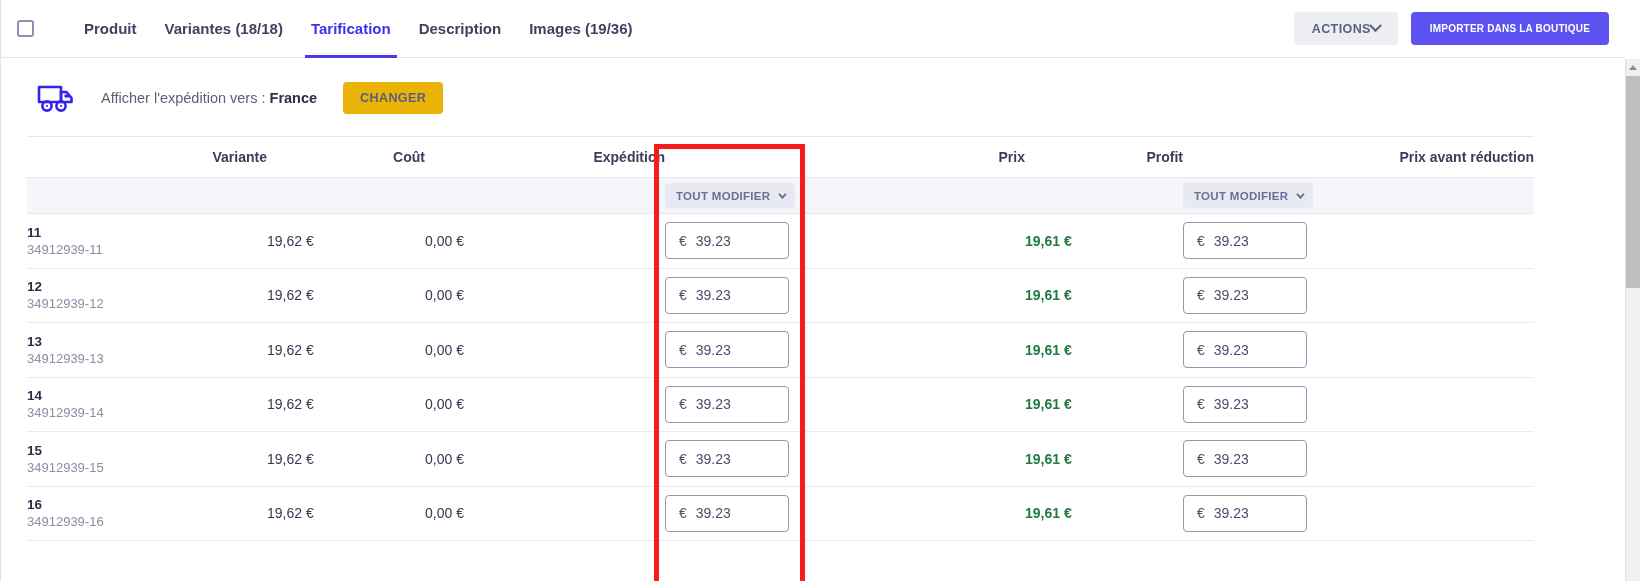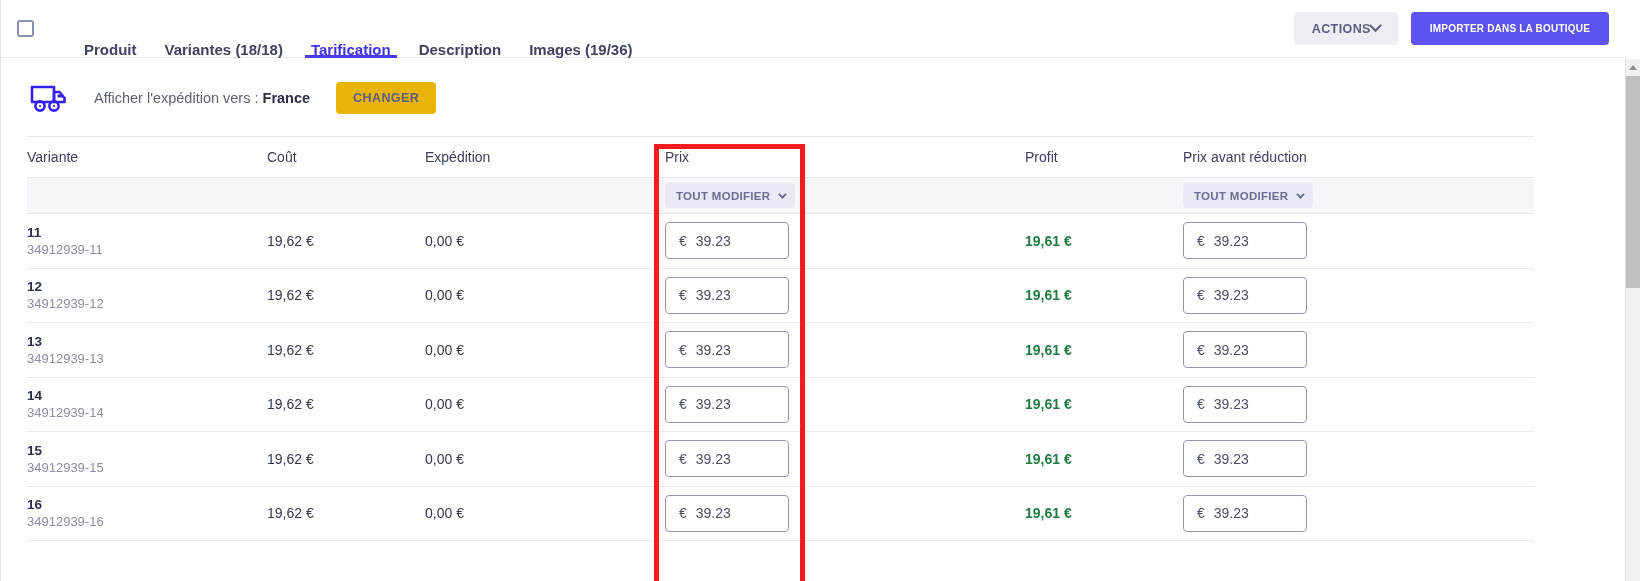--- a/index.html
+++ b/index.html
@@ -55,21 +55,21 @@
     align-items: center;
     height: 58px;
     margin-left: 36px;
     gap: 0px;
   }
 
   .tab {
     position: relative;
     height: 58px;
     display: flex;
-    align-items: flex-end;
+    align-items: center;
     padding: 0 14px;
     font-size: 15px;
     font-weight: bold;
     color: #3f4260;
     cursor: pointer;
     white-space: nowrap;
   }
   .tab.active { color: #3d30ef; }
   .tab.active::after {
     content: "";
@@ -124,21 +124,21 @@
     display: inline-block;
     width: 9px; height: 9px;
     border-right: 2px solid currentColor;
     border-bottom: 2px solid currentColor;
     transform: rotate(45deg) translate(-2px,-2px);
   }
 
   
   .ship-banner {
     position: absolute;
-    left: 2px; top: 59px;
+    left: 9px; top: 59px;
     width: 1624px;
     height: 77px;
     display: flex;
     align-items: center;
     padding-left: 27px;
     background: #ffffff;
   }
   .truck-icon { flex: 0 0 auto; width: 42px; height: 32px; }
   .ship-text {
     margin-left: 23px;
@@ -169,23 +169,23 @@
     left: 1px; top: 136px;
     width: 1624px;
     height: 445px;
     background: #ffffff;
   }
 
   .tbl { width: 1507px; margin-left: 26px; border-collapse: collapse; table-layout: fixed; }
 
   .hdr-row { height: 41px; }
   .hdr-row th {
-    text-align: left;
+    text-align: right;
     font-size: 14px;
-    font-weight: normal;
+    font-weight: bold;
     color: #3a3e5c;
     vertical-align: middle;
     border-top: 1px solid #e6e7ec;
     border-bottom: 1px solid #e6e7ec;
     padding: 0;
   }
   .hdr-row th:first-child { border-top-color: #e6e7ec; }
 
   .mod-row { height: 36px; background: #f5f6f9; }
   .mod-row td { padding: 0; vertical-align: middle; border-bottom: 1px solid #e6e7ec; }

